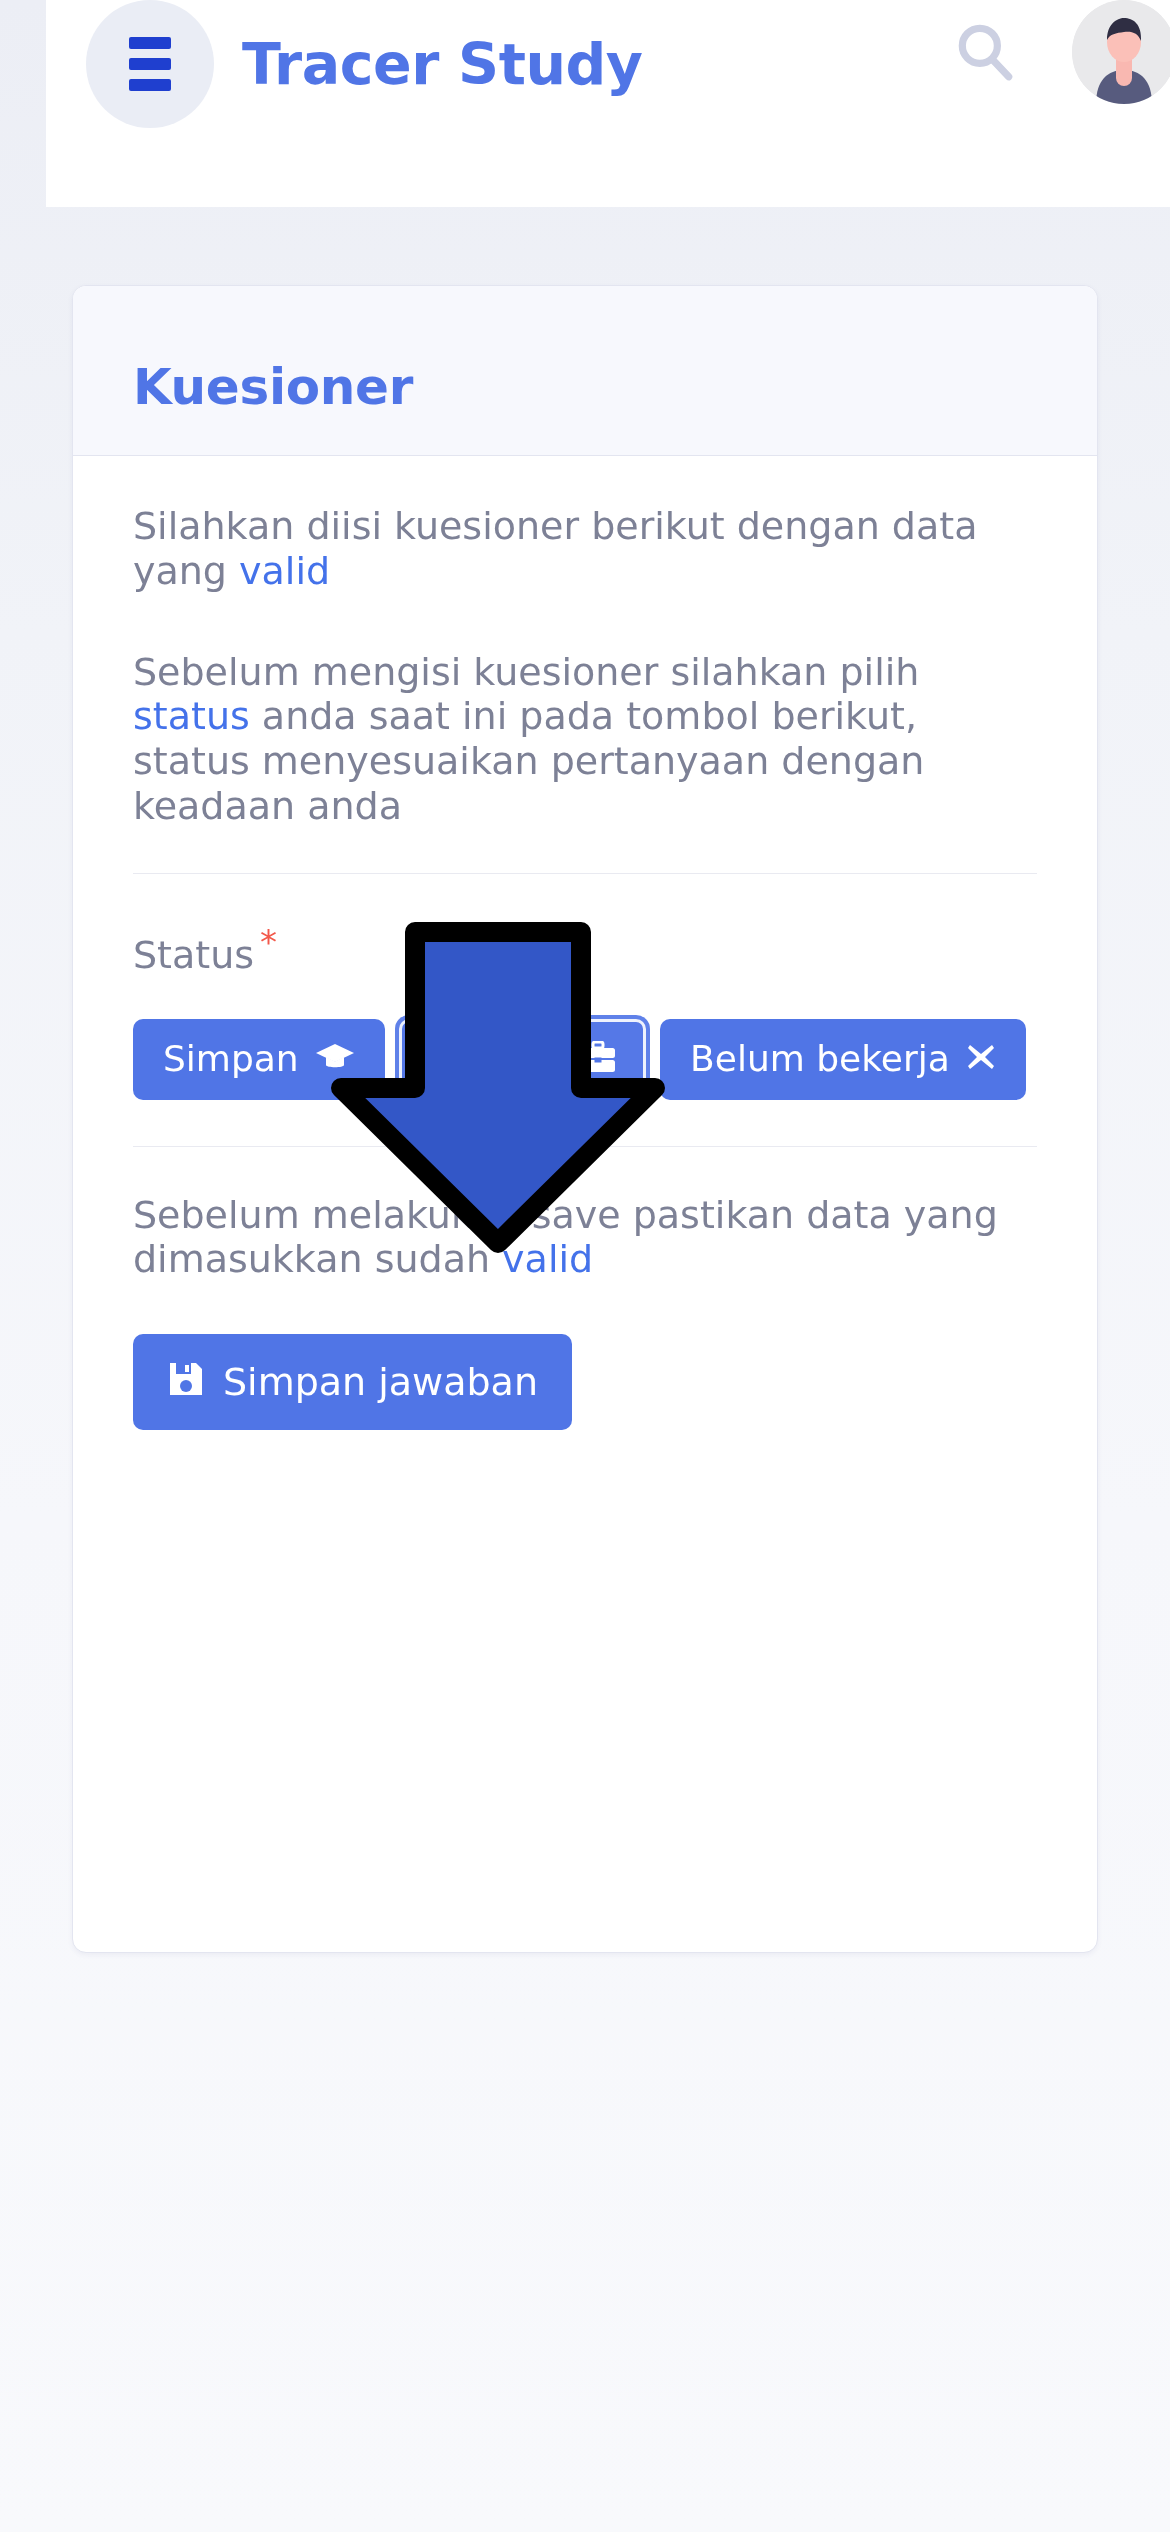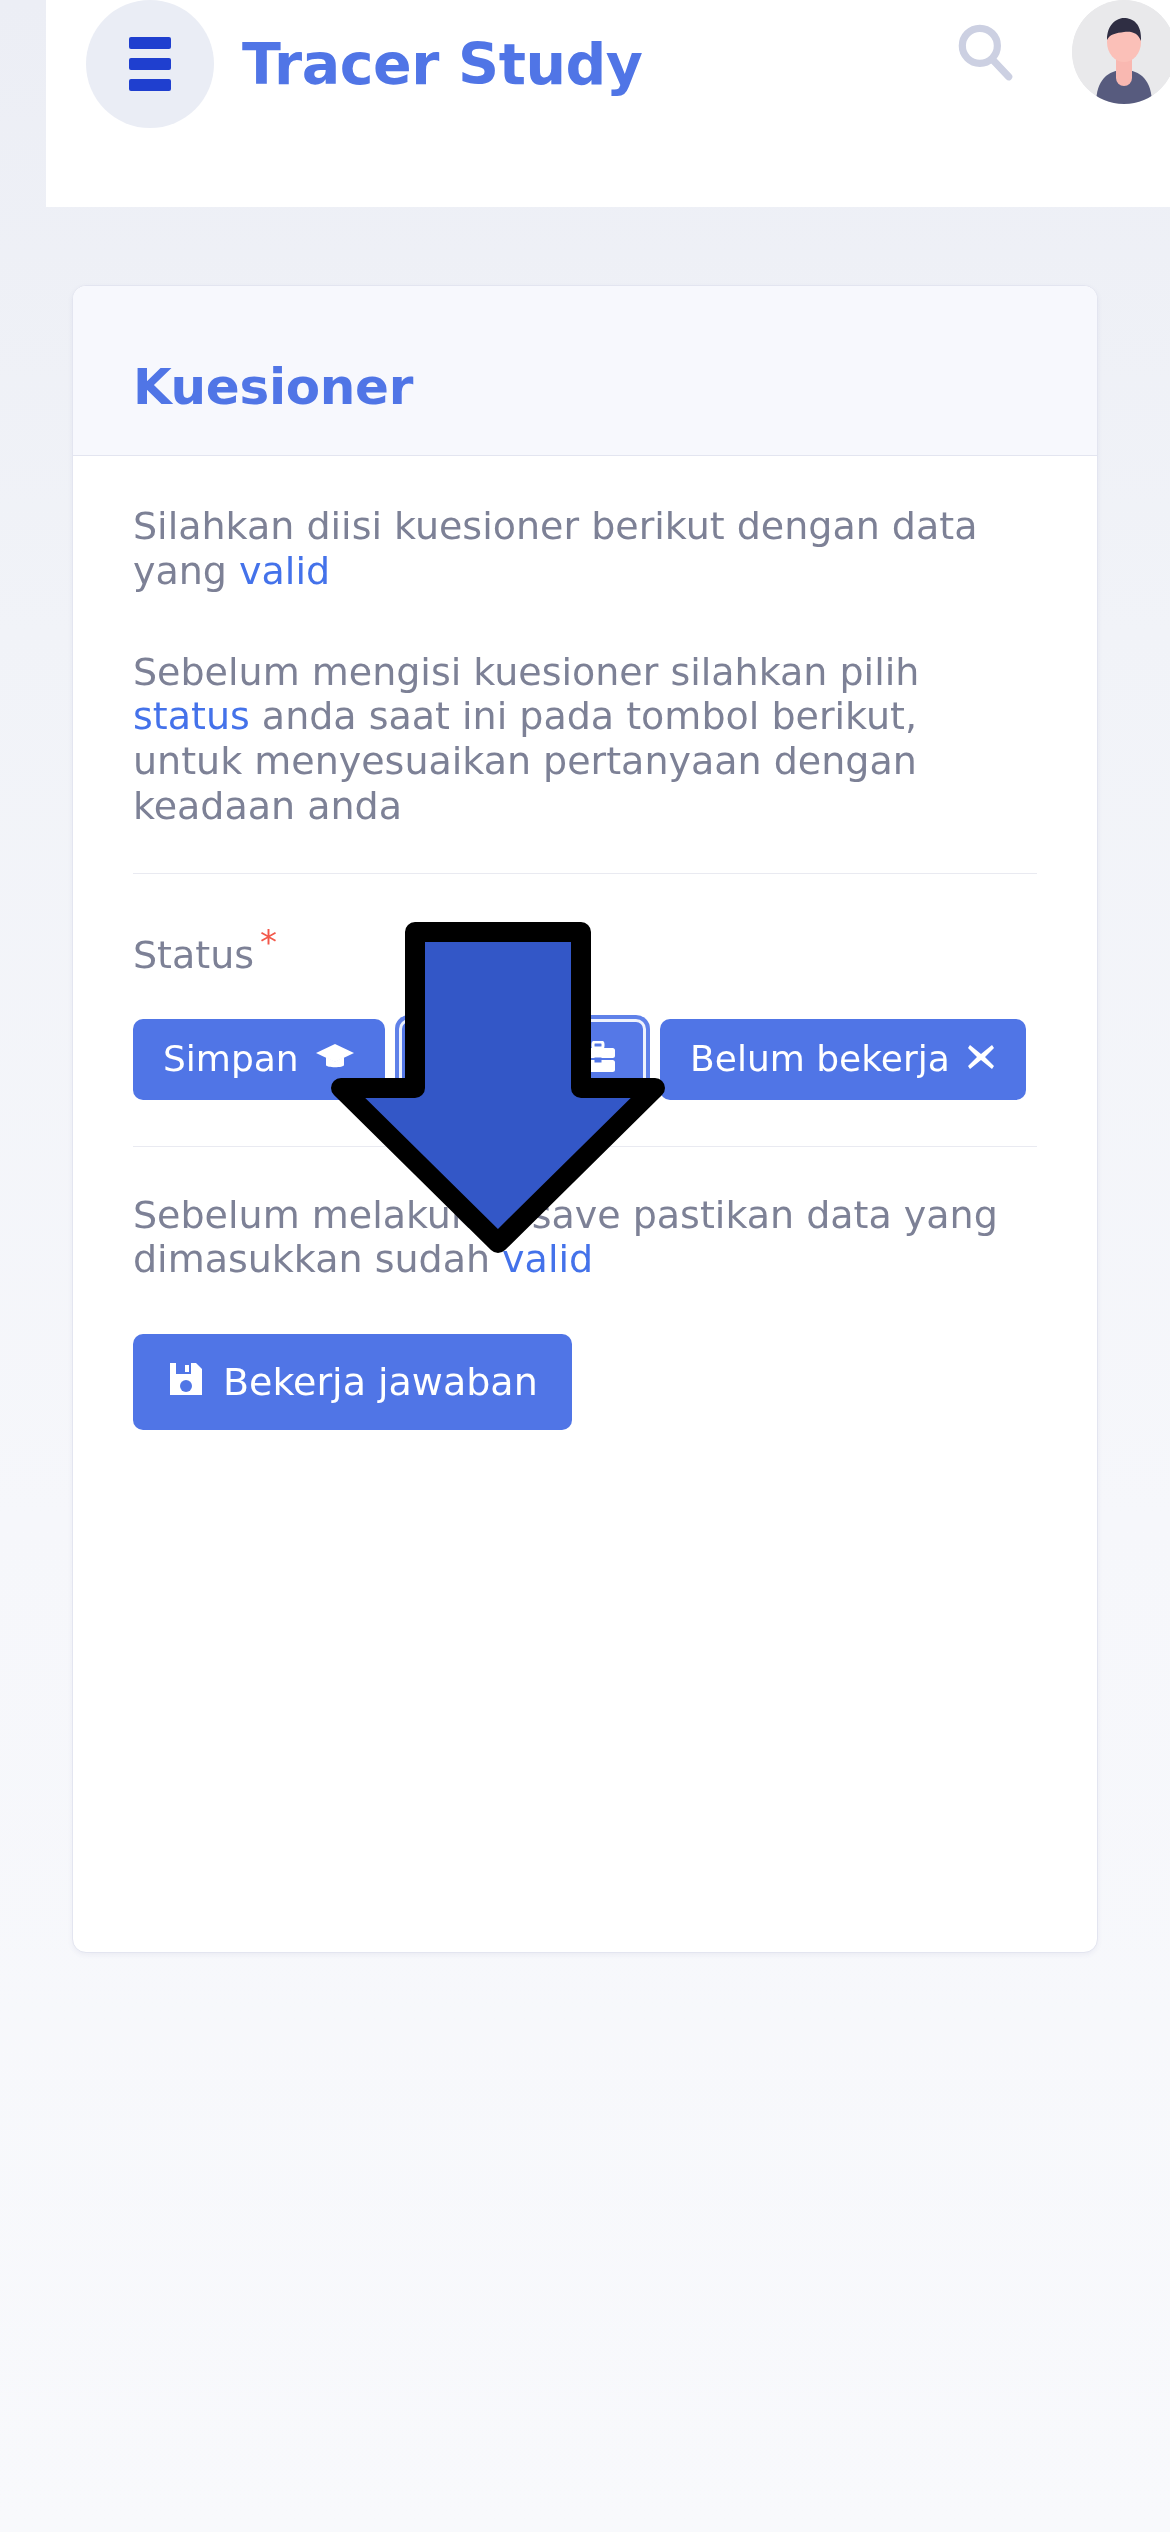--- a/index.html
+++ b/index.html
@@ -270,21 +270,21 @@
   <div id="card">
 
     <div id="card-header">
       <div id="card-title">Kuesioner</div>
     </div>
 
     <div id="card-body">
 
       <p class="para"><span>Silahkan diisi kuesioner berikut dengan data yang </span><span class="hl">valid</span></p>
 
-      <p class="para"><span>Sebelum mengisi kuesioner silahkan pilih </span><span class="hl">status</span><span> anda saat ini pada tombol berikut, untuk menyesuaikan pertanyaan dengan keadaan anda</span></p>
+      <p class="para"><span>Sebelum mengisi kuesioner silahkan pilih </span><span class="hl">status</span><span> anda saat ini pada tombol berikut, status menyesuaikan pertanyaan dengan keadaan anda</span></p>
 
       <div class="divider"></div>
 
       <div id="status-label"><span>Status</span><span id="status-required">*</span></div>
 
       <div id="status-buttons">
 
         <button class="status-btn">
           <span>Simpan</span>
           <span class="glyph">
@@ -324,21 +324,21 @@
 
       <button id="save-button">
         <span class="glyph">
           <svg width="38" height="38" viewBox="0 0 38 38">
               <path d="M3 3 h26 l6 6 v26 a0 0 0 0 1 0 0 h-32 a0 0 0 0 1 0 0 Z" fill="#fff"></path>
               <rect x="9" y="3" width="15" height="11" fill="#5075e6"></rect>
               <rect x="18" y="5" width="4" height="7" fill="#fff"></rect>
               <circle cx="19" cy="26" r="6" fill="#5075e6"></circle>
             </svg>
         </span>
-        <span>Bekerja jawaban</span>
+        <span>Simpan jawaban</span>
       </button>
 
     </div>
   </div>
 
   <svg id="arrow-overlay" viewBox="0 0 336 335">
     <polygon points="85,12 251,12 251,168 325,168 168,323 11,168 85,168" fill="#3357c7" stroke="#000000" stroke-width="20" stroke-linejoin="round"></polygon>
   </svg>
 
 </div>

